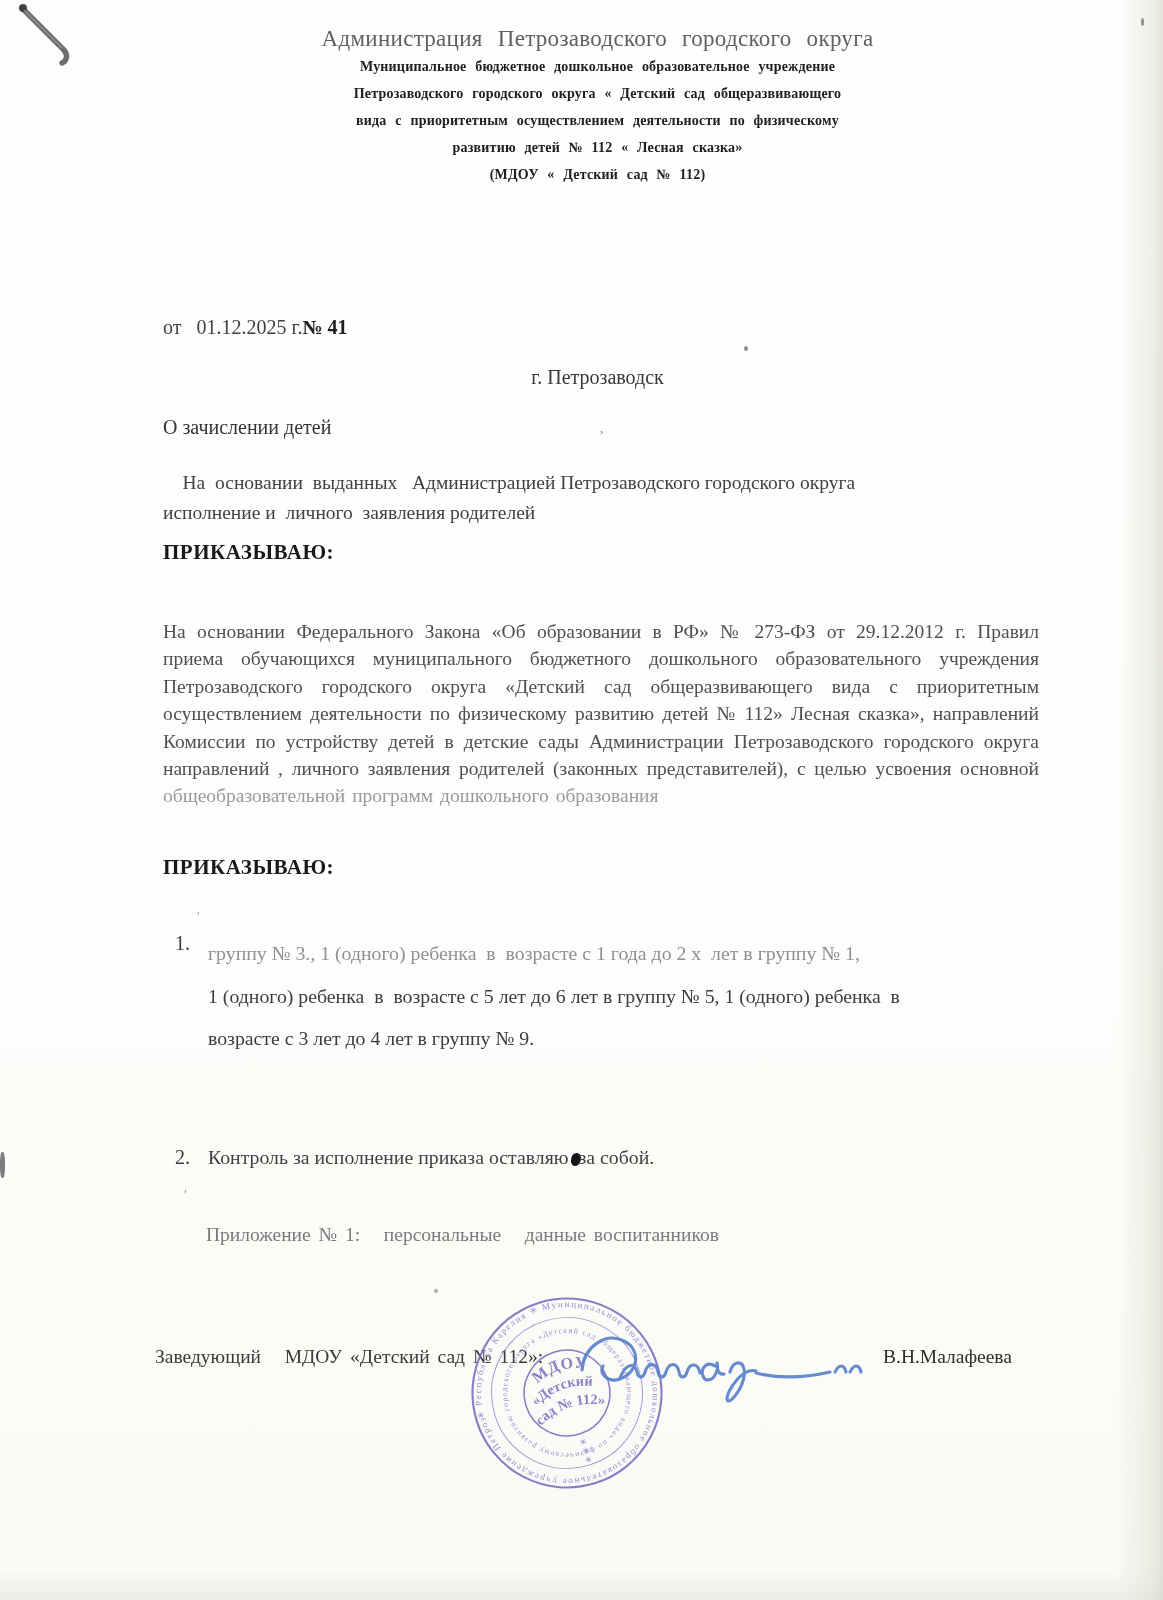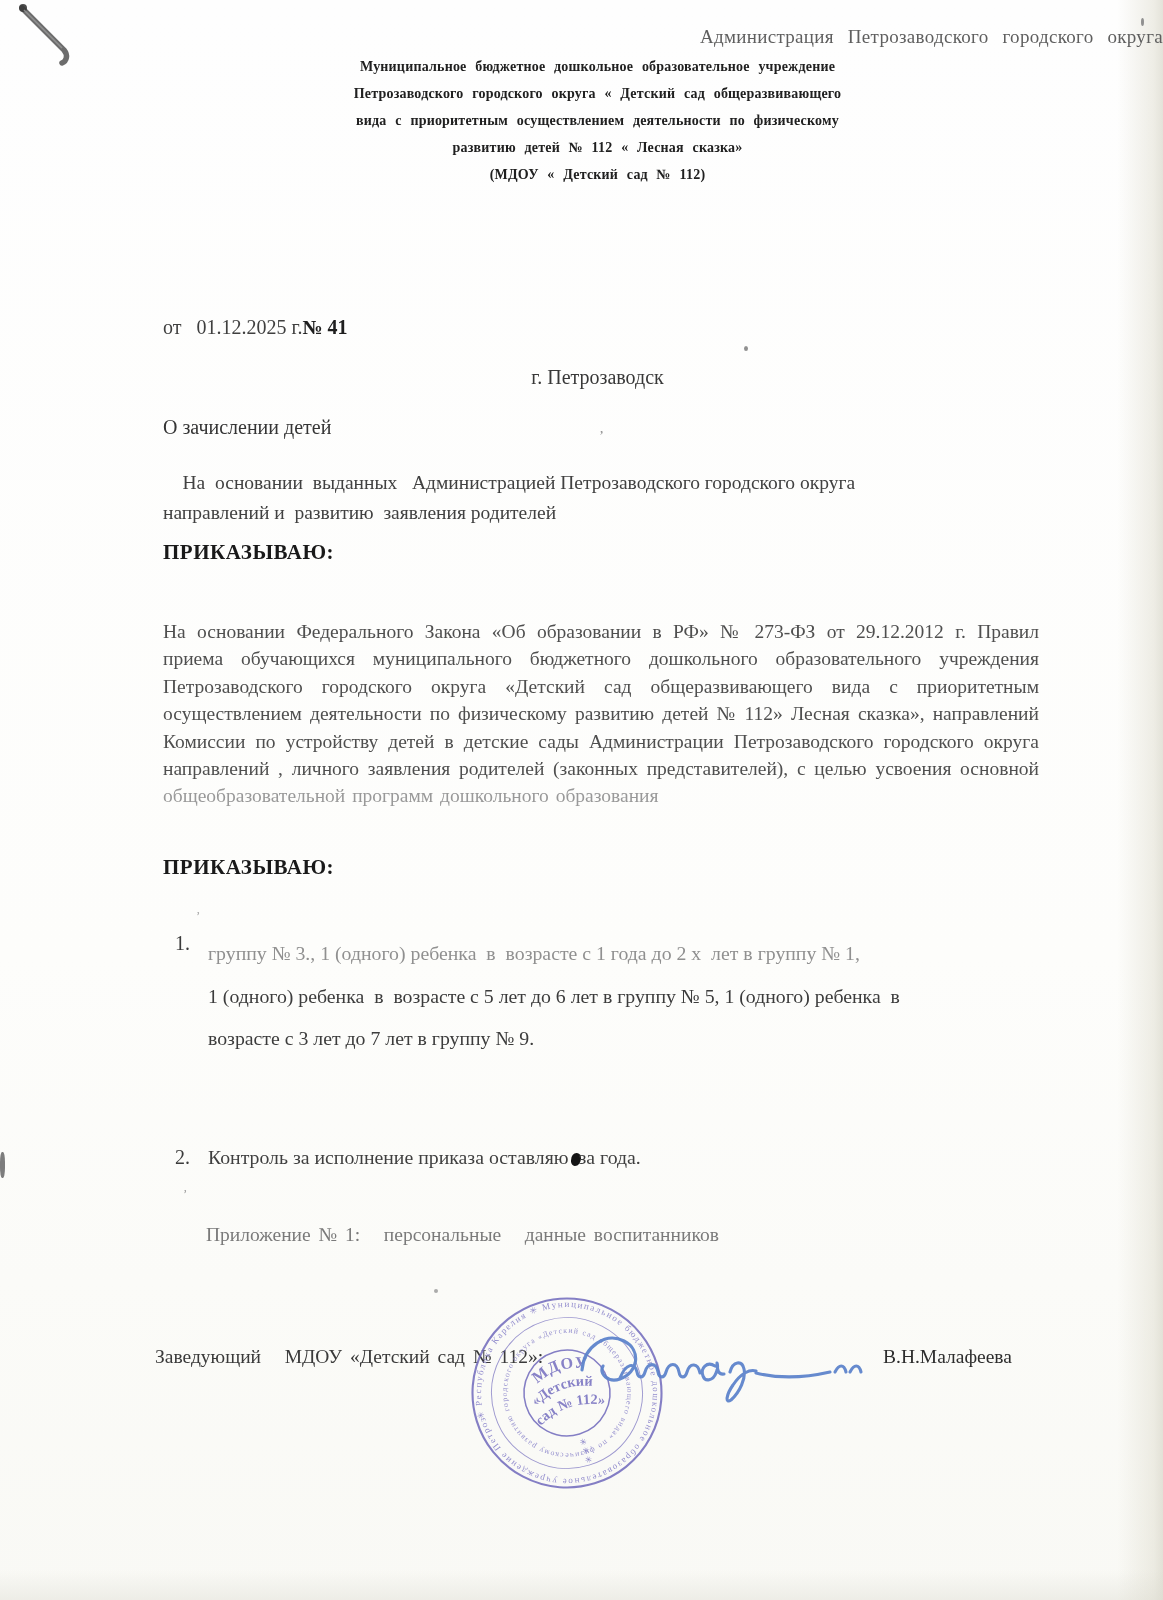--- a/index.html
+++ b/index.html
@@ -18,21 +18,21 @@
   }
   .edge-bottom{
     position:absolute;left:0;right:0;bottom:0;height:30px;
     background:linear-gradient(to bottom,rgba(220,220,210,0) 0%,rgba(216,215,204,0.35) 100%);
   }
   .abs{position:absolute;}
   .center-wrap{left:32px;right:0;text-align:center;}
   .preL{white-space:pre-line;}
   .preW{white-space:pre-wrap;}
 
-  .hdr1{top:26px;font-size:19px;color:#5f5f5f;word-spacing:9px;letter-spacing:0.3px;text-align:right;}
+  .hdr1{top:26px;font-size:23px;color:#5f5f5f;word-spacing:9px;letter-spacing:0.3px;}
   .hdr2{top:53px;font-weight:bold;font-size:14px;line-height:27px;color:#202020;word-spacing:5px;letter-spacing:0.2px;}
 
   .title{top:219px;font-weight:bold;font-size:23px;letter-spacing:1.5px;color:#2d2d2d;}
   .meta-row{top:316px;left:163px;right:148px;display:flex;font-size:20px;color:#3f3f3f;}
   .meta-num{font-weight:bold;color:#1f1f1f;}
   .city{top:366px;font-size:20px;color:#383838;}
   .subject{top:416px;left:163px;font-size:20px;color:#353535;}
   .intro{top:468px;left:163px;width:884px;font-size:19.5px;line-height:30px;color:#414141;}
   .orderword{left:163px;font-weight:bold;font-size:21px;letter-spacing:0.5px;color:#191919;}
   .ow1{top:540px;} .ow2{top:855px;}
@@ -84,35 +84,35 @@
   <div class="abs meta-row">
     <span class="preW">от   01.12.2025 г.</span>
     <span class="meta-num">№ 41</span>
   </div>
 
   <div class="abs center-wrap city">г. Петрозаводск</div>
 
   <div class="abs subject">О  зачислении детей</div>
 
   <div class="abs intro preW">    На  основании  выданных   Администрацией Петрозаводского городского округа
-направлений и  развитию  заявления родителей</div>
+исполнение и  личного  заявления родителей</div>
 
   <div class="abs orderword ow1">ПРИКАЗЫВАЮ:</div>
 
   <div class="abs basis"><span>На  основании Федерального Закона «Об образовании в РФ»  № 273-ФЗ от 29.12.2012 г. Правил  приема    обучающихся  муниципального  бюджетного  дошкольного образовательного учреждения Петрозаводского городского округа «Детский сад общеразвивающего вида с приоритетным осуществлением деятельности по физическому развитию детей № 112» Лесная сказка»,  направлений Комиссии по устройству детей в детские сады Администрации Петрозаводского городского округа направлений , личного заявления родителей (законных представителей), с целью усвоения основной </span><span class="faded">общеобразовательной программ дошкольного образования</span></div>
 
   <div class="abs orderword ow2">ПРИКАЗЫВАЮ:</div>
 
   <div class="abs listnum n1">1.</div>
   <div class="abs item1 preW"><span class="p2">группу № 3., 1 (одного) ребенка  в  возрасте с 1 года до 2 х  лет в группу № 1,
 </span><span class="p3">1 (одного) ребенка  в  возрасте с 5 лет до 6 лет в группу № 5, 1 (одного) ребенка  в
-возрасте с 3 лет до 7 лет в группу № 9.</span></div>
+возрасте с 3 лет до 4 лет в группу № 9.</span></div>
 
   <div class="abs listnum n2">2.</div>
-  <div class="abs item2"><span>Контроль за исполнение приказа оставляю</span><span class="blot"></span><span>за года.</span></div>
+  <div class="abs item2"><span>Контроль за исполнение приказа оставляю</span><span class="blot"></span><span>за собой.</span></div>
 
   <div class="abs attachment preW">Приложение № 1:   персональные   данные воспитанников</div>
 
   <div class="abs sig-label preW">Заведующий   МДОУ «Детский сад № 112»:</div>
   <div class="abs sig-name">В.Н.Малафеева</div>
 
   <svg class="abs stamp" viewBox="0 0 220 220">
     <defs>
       <path id="stampOuter" d="M110,110 m-90,0 a90,90 0 1,1 180,0 a90,90 0 1,1 -180,0"></path>
       <path id="stampMid" d="M110,110 m-63,0 a63,63 0 1,1 126,0 a63,63 0 1,1 -126,0"></path>

